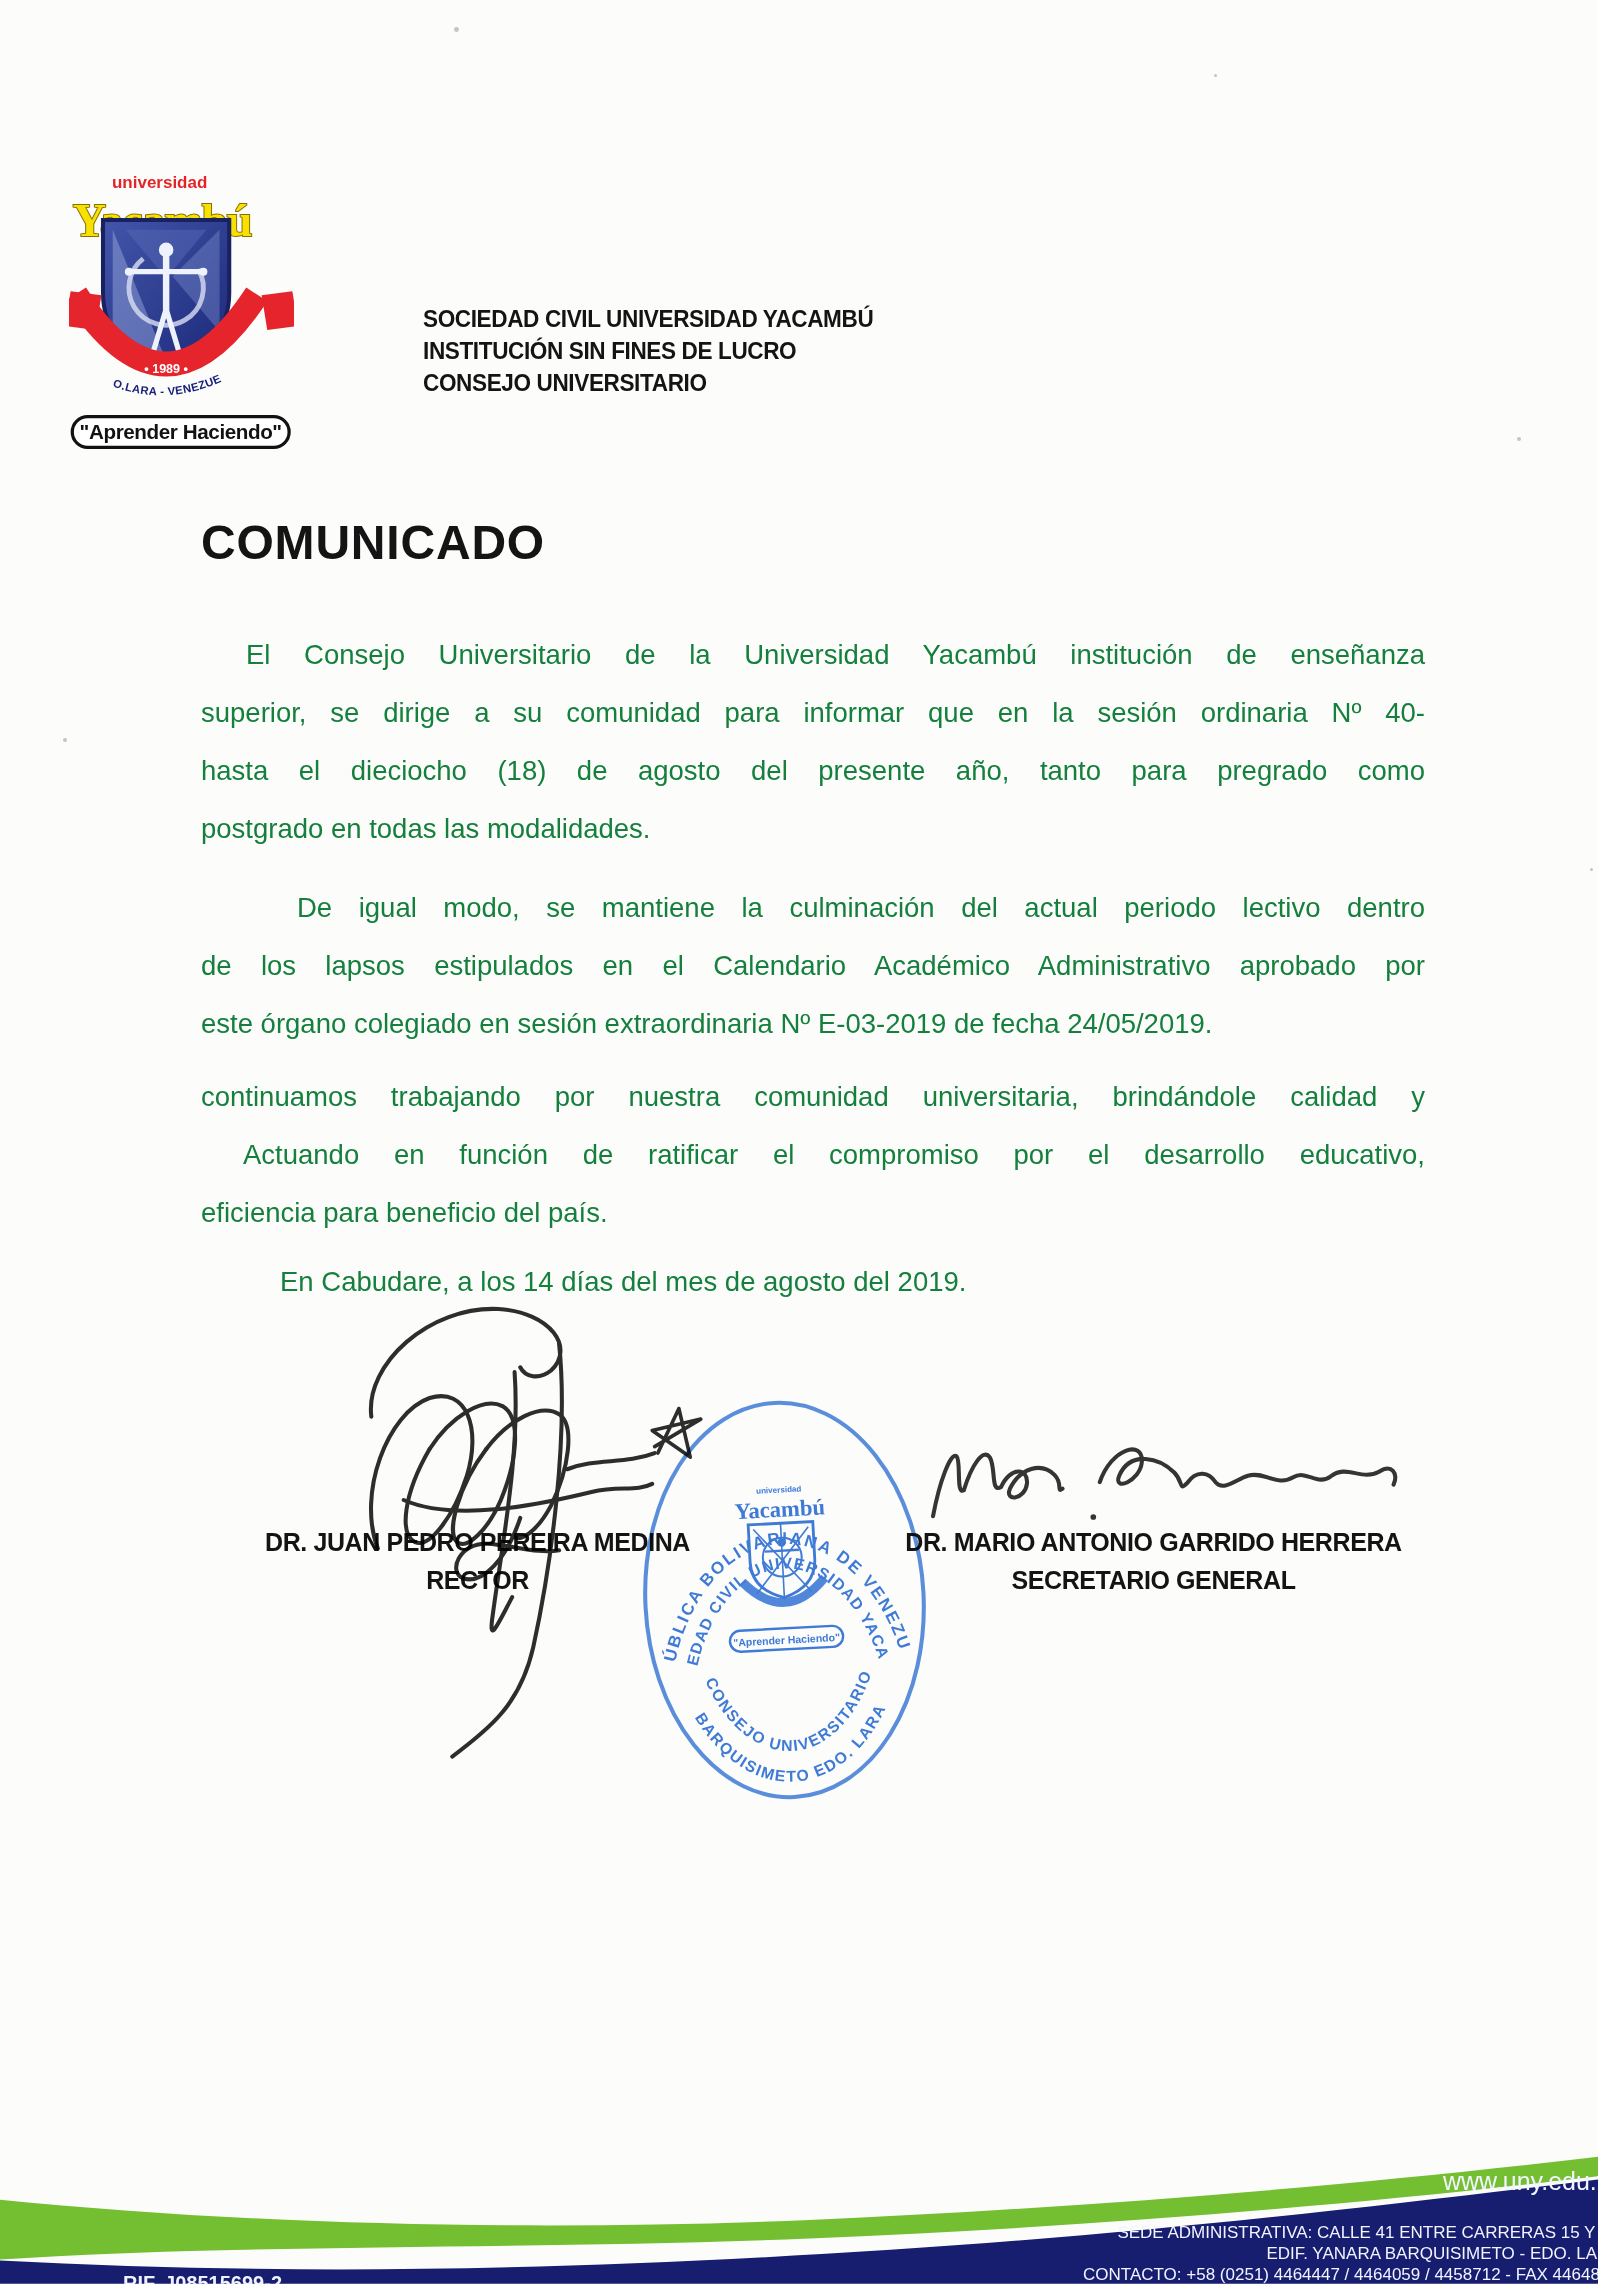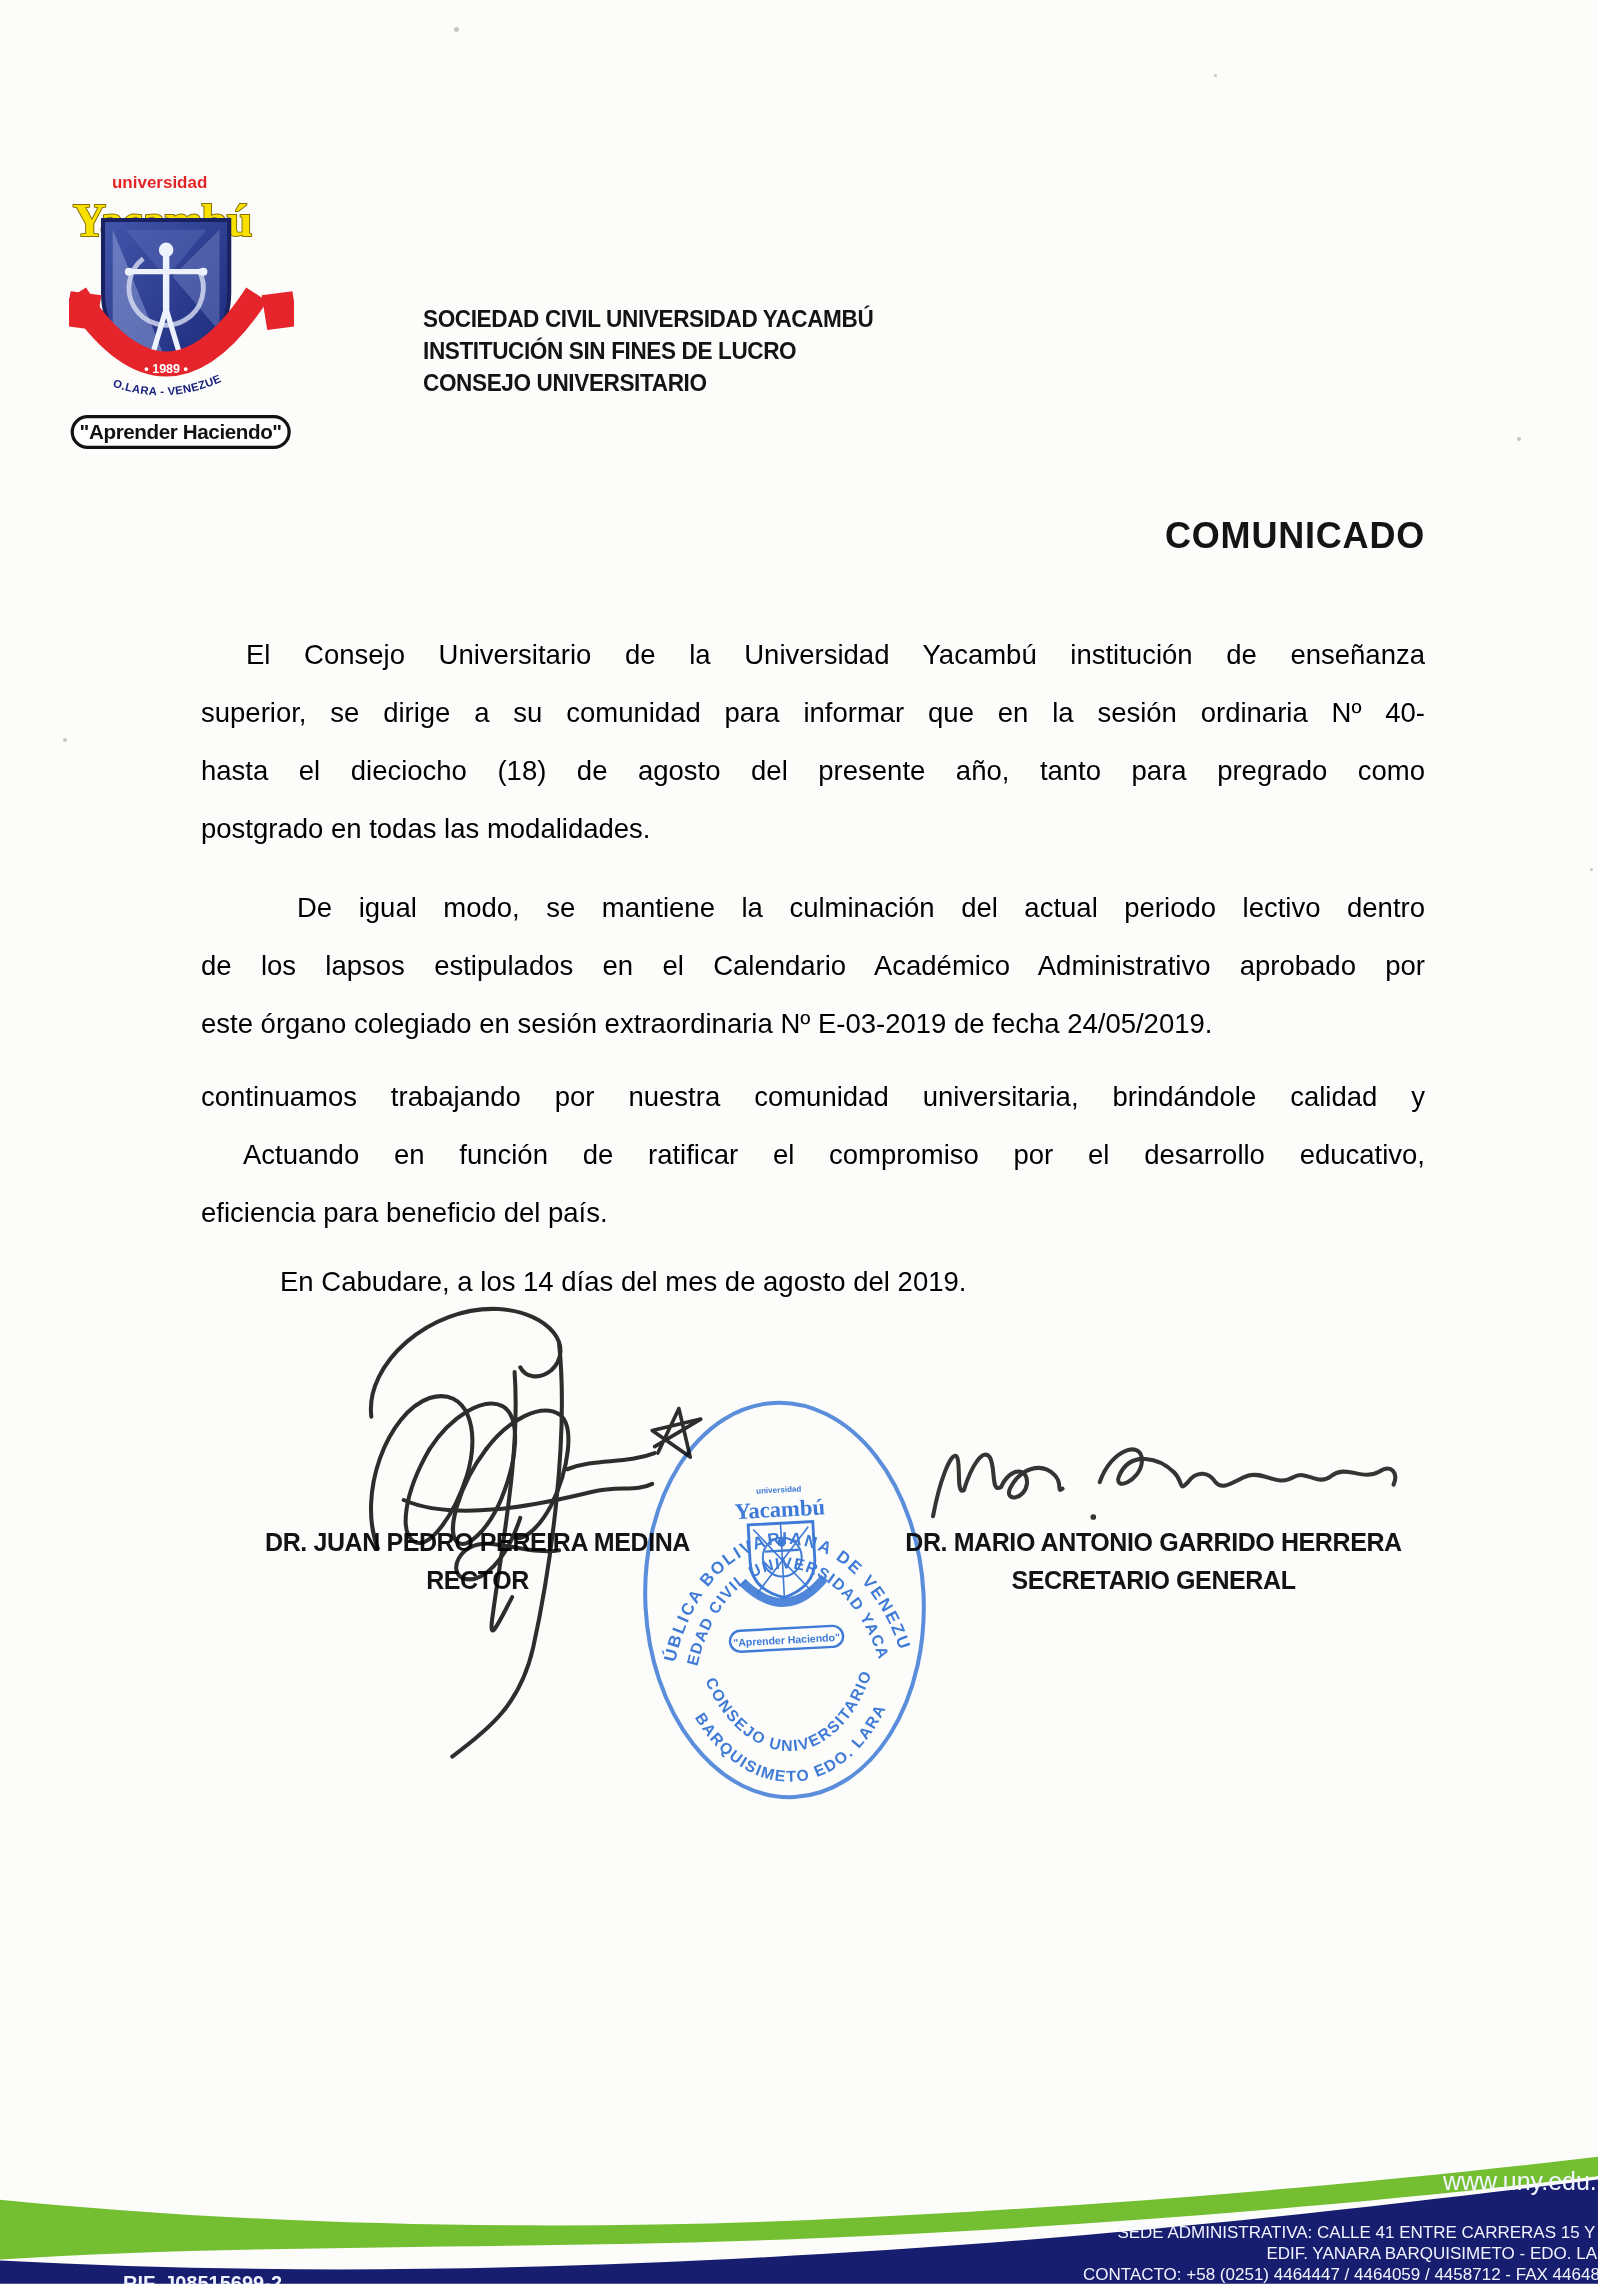--- a/index.html
+++ b/index.html
@@ -8,24 +8,24 @@
     background:#fcfcfa; overflow:hidden;
     font-family:"Liberation Sans", sans-serif;
     color:#141414;
   }
   .abs{position:absolute;}
   
   #letterhead{left:423px; top:303px; line-height:32px;
     font-size:23.5px; font-weight:bold; letter-spacing:-0.4px;
     transform:scaleX(.96); transform-origin:left top; white-space:nowrap;}
   
-  #title{left:201px; top:515px; width:1224px; text-align:right;
-    font-size:36px; font-weight:bold; letter-spacing:0.8px;}
-  
-  #bodycol{left:201px; top:626px; width:1224px; font-size:27.5px; line-height:58px; color:#000000;}
+  #title{left:201px; top:515px; width:1224px; text-align:left;
+    font-size:48px; font-weight:bold; letter-spacing:0.8px;}
+  
+  #bodycol{left:201px; top:626px; width:1224px; font-size:27.5px; line-height:58px; color:#15803d;}
   .para{margin:0 0 0 0;}
   .para-1{margin-bottom:21px;}
   .para-2{margin-bottom:14.6px;}
   .para-3{margin-bottom:11.3px;}
   .jline{text-align:justify; text-align-last:justify;}
   .jline-last{text-align-last:left;}
   .para-1 .jline-first{padding-left:45px;}
   .para-2 .jline-first{padding-left:96px;}
   .para-3 .jline-first{padding-left:42px;}
   #dateline{margin-top:11.3px; padding-left:79px;}

